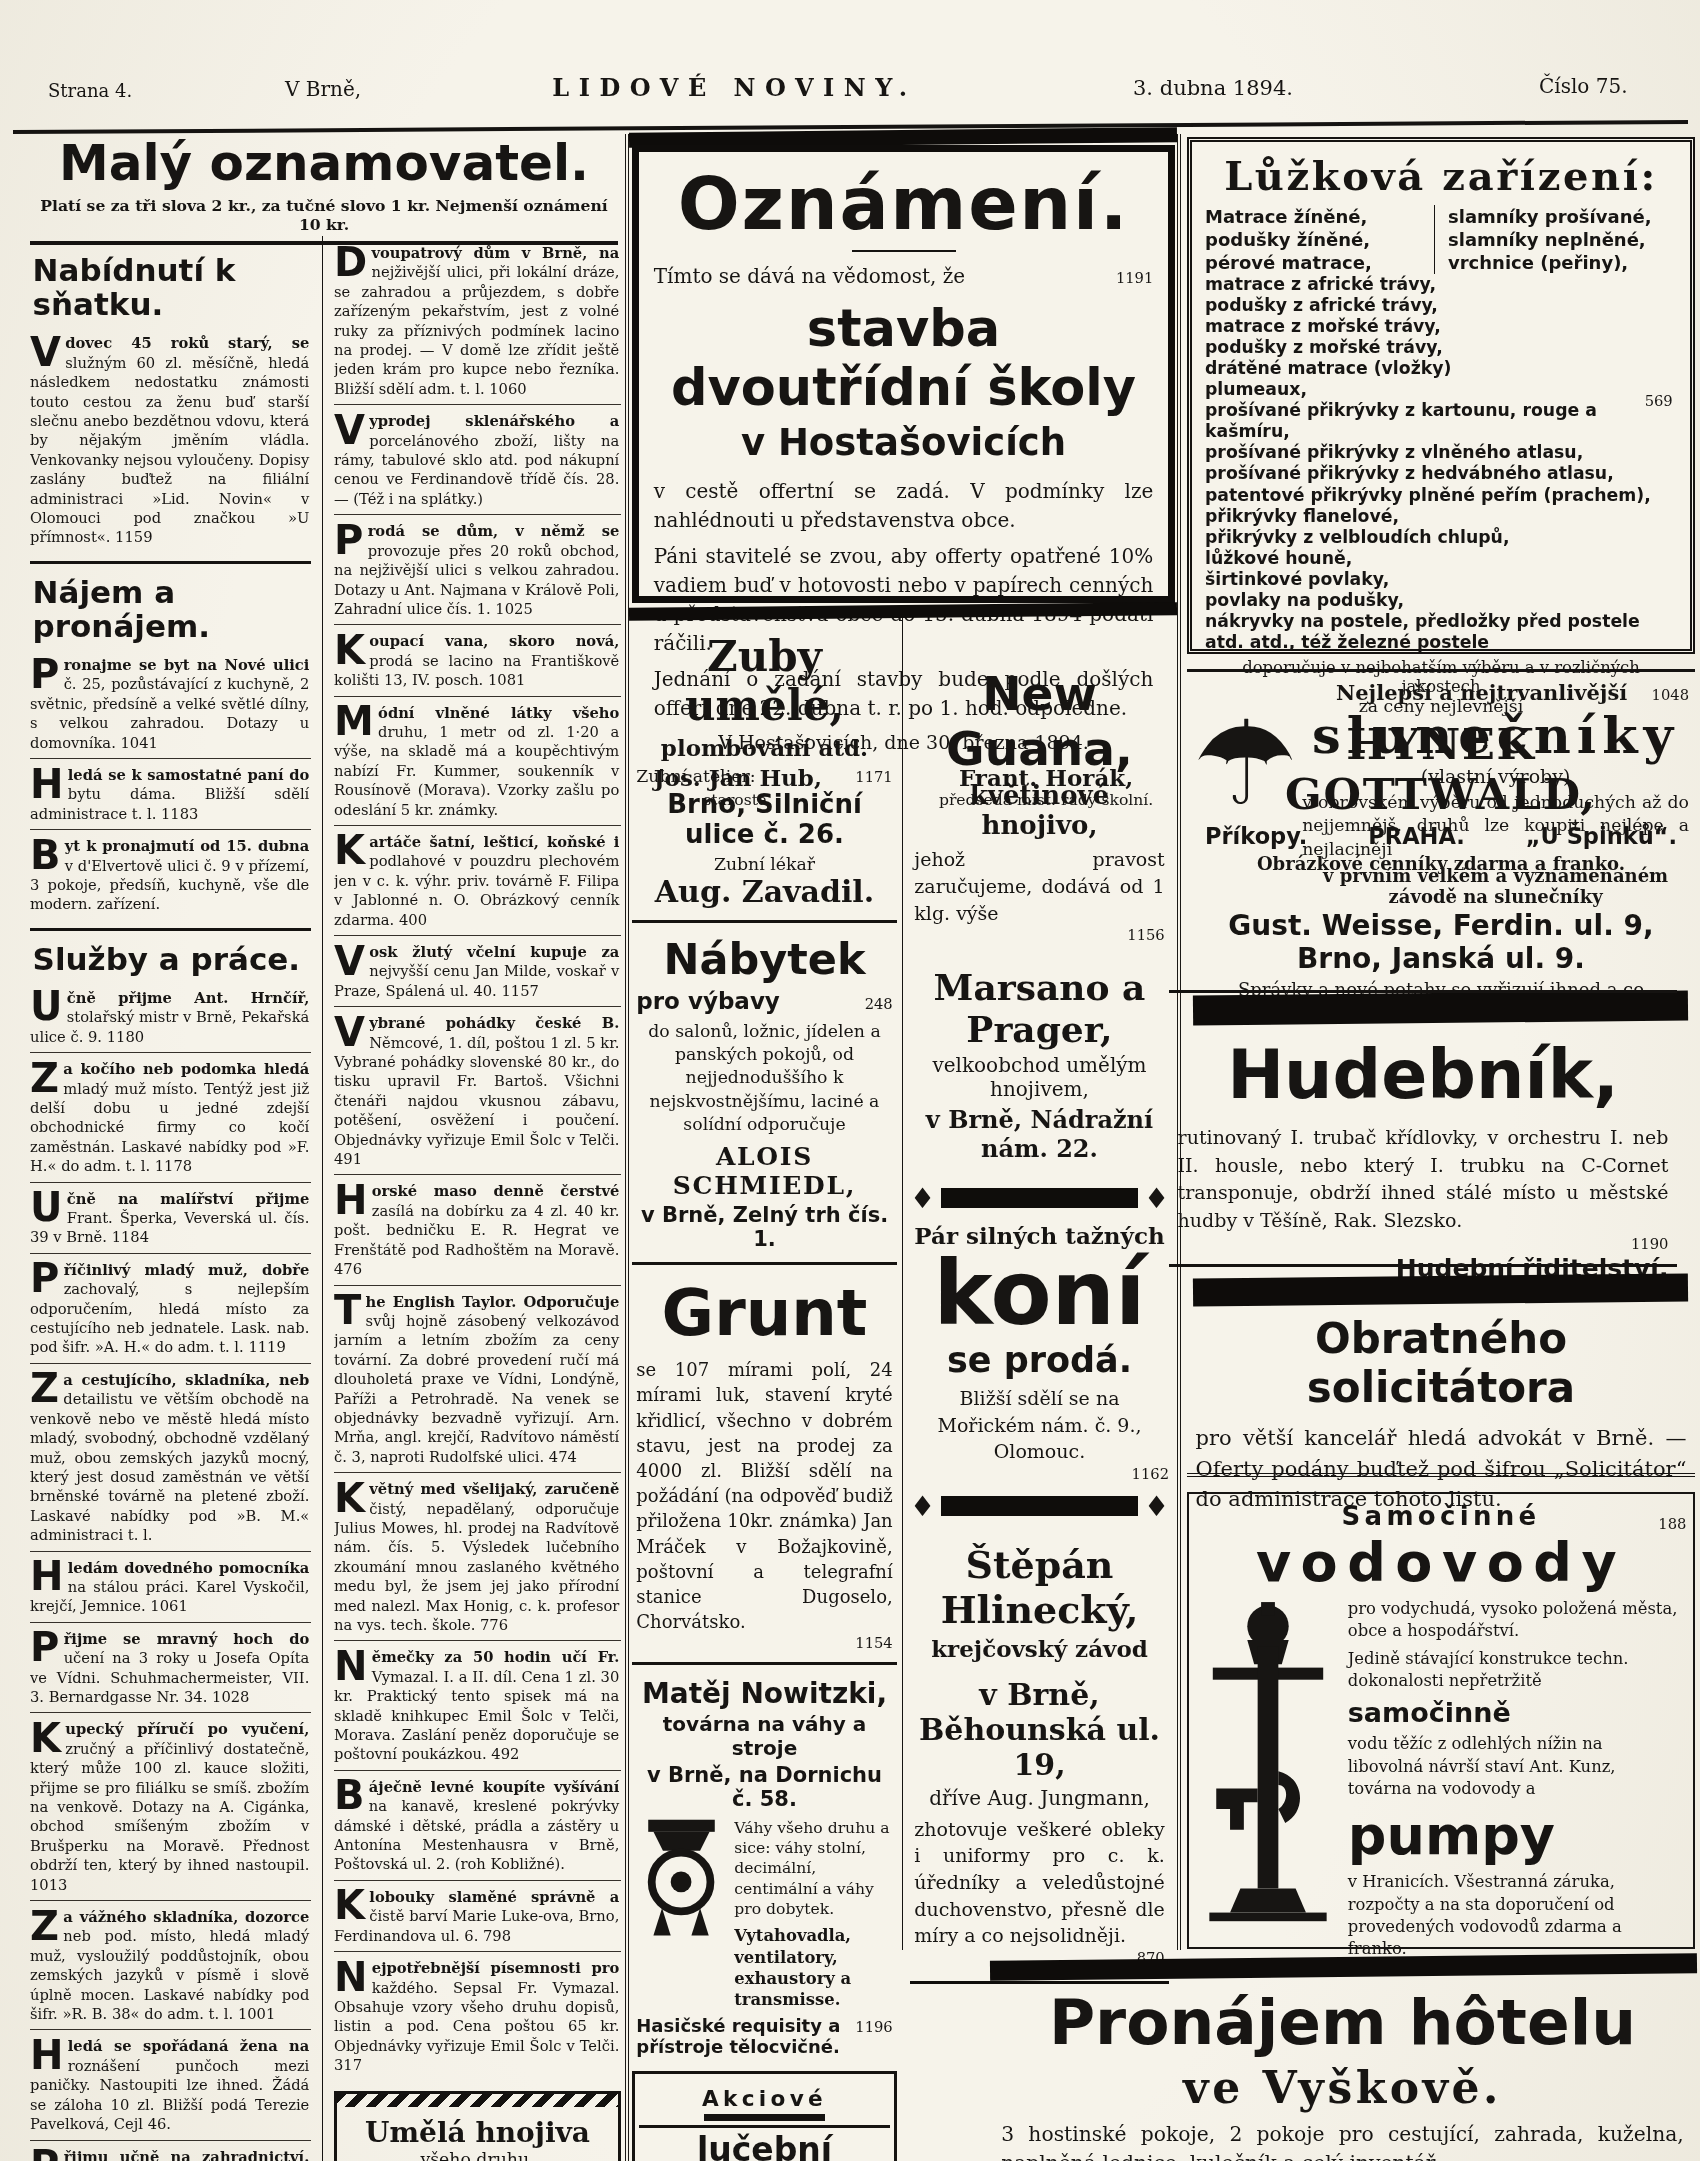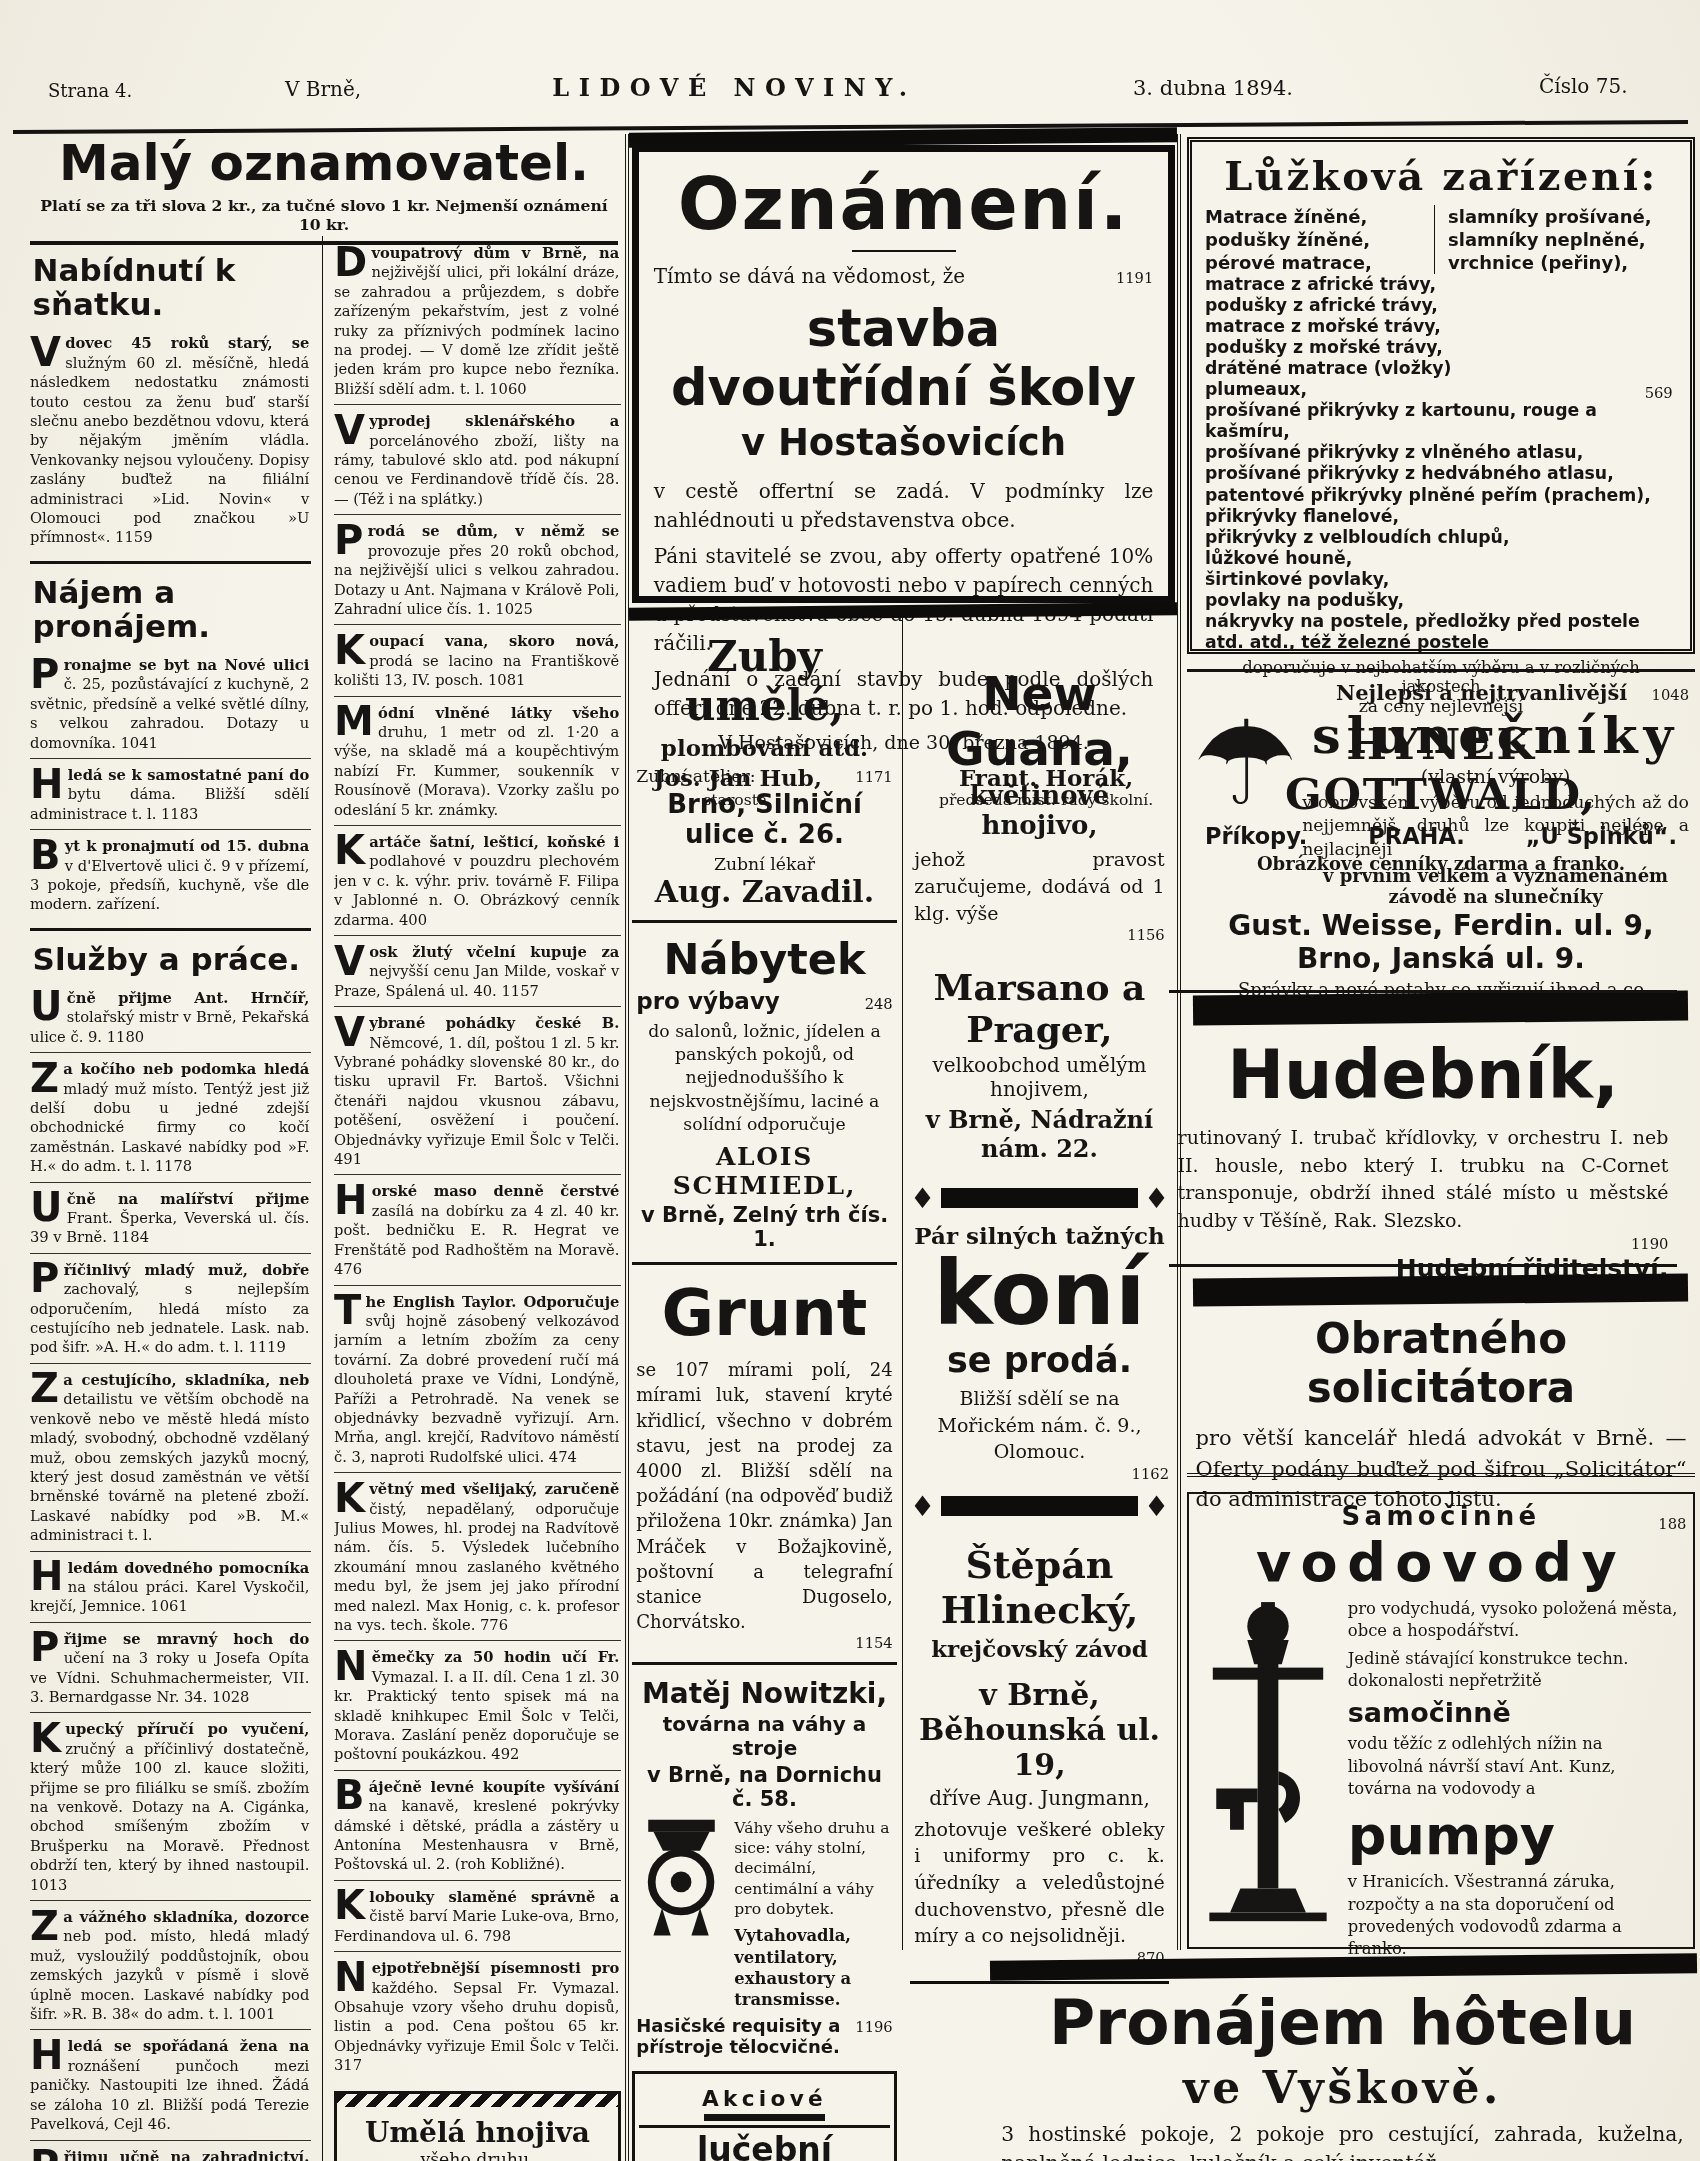--- a/index.html
+++ b/index.html
@@ -255,21 +255,21 @@
           <div style="font:700 18px/1.28 'DejaVu Sans',sans-serif;">podušky žíněné,</div>
           <div style="font:700 18px/1.28 'DejaVu Sans',sans-serif;">pérové matrace,</div>
         </div>
       <div style="flex:1;">
 
       <div style="font:700 18px/1.28 'DejaVu Sans',sans-serif;">slamníky prošívané,</div>
           <div style="font:700 18px/1.28 'DejaVu Sans',sans-serif;">slamníky neplněné,</div>
           <div style="font:700 18px/1.28 'DejaVu Sans',sans-serif;">vrchnice (peřiny),</div>
         </div>
     </div>
-    <div class="abs num" style="right:17.3px;top:242px;">569</div>
+    <div class="abs num" style="right:17.3px;top:250px;">569</div>
     <div>
 
     <div style="font:700 17.3px/1.22 'DejaVu Sans',sans-serif;">matrace z africké trávy,</div>
         <div style="font:700 17.3px/1.22 'DejaVu Sans',sans-serif;">podušky z africké trávy,</div>
         <div style="font:700 17.3px/1.22 'DejaVu Sans',sans-serif;">matrace z mořské trávy,</div>
         <div style="font:700 17.3px/1.22 'DejaVu Sans',sans-serif;">podušky z mořské trávy,</div>
         <div style="font:700 17.3px/1.22 'DejaVu Sans',sans-serif;">drátěné matrace (vložky)</div>
         <div style="font:700 17.3px/1.22 'DejaVu Sans',sans-serif;">plumeaux,</div>
         <div style="font:700 17.3px/1.22 'DejaVu Sans',sans-serif;">prošívané přikrývky z kartounu, rouge a kašmíru,</div>
         <div style="font:700 17.3px/1.22 'DejaVu Sans',sans-serif;">prošívané přikrývky z vlněného atlasu,</div>

